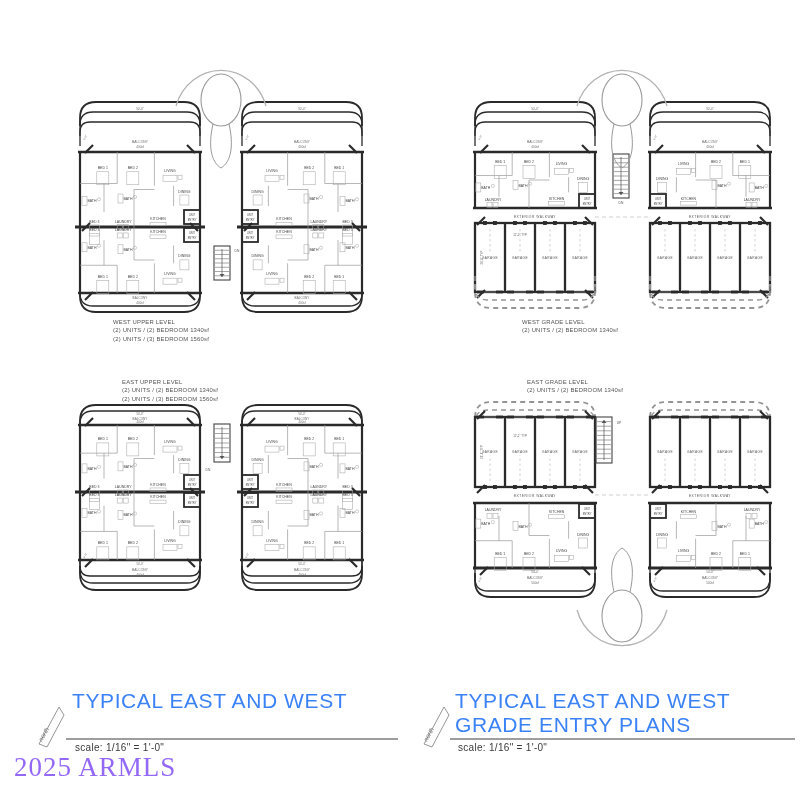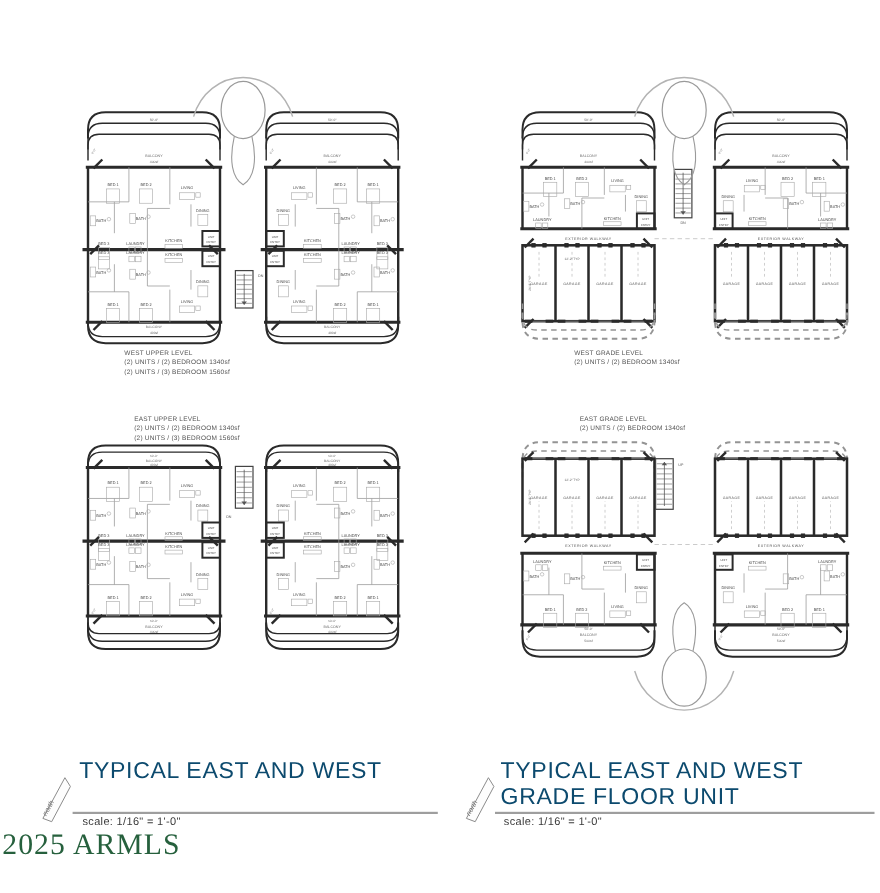--- a/index.html
+++ b/index.html
@@ -1,26 +1,26 @@
 <!DOCTYPE html>
 <html><head>
 <meta charset="utf-8">
 <style>
   html,body{margin:0;padding:0;background:#fff;}
   .sheet{position:relative;width:800px;height:812px;background:#ffffff;overflow:hidden;
          font-family:"Liberation Sans",sans-serif;}
   #plan-canvas{position:absolute;left:0;top:0;}
   svg text{font-family:"Liberation Sans",sans-serif;}
   .plan-caption{position:absolute;font-size:5.9px;line-height:8.3px;color:#555;letter-spacing:.2px;}
-  .title-block{position:absolute;font-size:21px;line-height:23.5px;color:#0c4a6e;letter-spacing:.6px;}
+  .title-block{position:absolute;font-size:21px;line-height:23.5px;color:#3b82f6;letter-spacing:.6px;}
   .rule{position:absolute;height:2px;background:#9e9e9e;}
   .scale-note{position:absolute;font-size:10px;color:#3a3a3a;letter-spacing:.3px;}
   .north-svg{position:absolute;}
-  .watermark{position:absolute;left:2px;top:752px;font-family:"Liberation Serif",serif;
-             font-size:27px;color:#14532d;letter-spacing:1px;opacity:.92;}
+  .watermark{position:absolute;left:14px;top:752px;font-family:"Liberation Serif",serif;
+             font-size:27px;color:#8b5cf6;letter-spacing:1px;opacity:.92;}
 </style>
 </head>
 <body>
 
 <div class="sheet">
 
   <svg id="plan-canvas" width="800" height="812" viewBox="0 0 800 812">
       <path d="M80,126L80,118Q80,102 96,102L184,102Q200,102 200,118L200,126" fill="none" stroke="#2a2a2a" stroke-width="1.8"></path>
       <path d="M80,136L80,125Q80,112 93,112L187,112Q200,112 200,125L200,136" fill="none" stroke="#2a2a2a" stroke-width="1.3"></path>
       <path d="M80,146L80,132Q80,122 90,122L190,122Q200,122 200,132L200,146" fill="none" stroke="#2a2a2a" stroke-width="1.3"></path>
@@ -786,19 +786,19 @@
   </div>
   <div class="rule" style="left:66px;top:738px;width:332px"></div>
   <div class="scale-note" style="left:75px;top:742px">scale:  1/16" = 1'-0"</div>
 
   <svg class="north-svg" style="left:419px;top:700px" width="38" height="50" viewBox="0 0 38 50">
     <path d="M5,44 L25,7 L30,15 L13,47 Z" fill="#fdfdfd" stroke="#8a8a8a" stroke-width="0.9"></path>
     <text x="8" y="42" font-size="6.5" fill="#777" transform="rotate(-60 8,42)" font-style="italic">north</text>
   </svg>
   <div class="title-block" style="left:455px;top:689px">
     <div>TYPICAL EAST AND WEST</div>
-    <div>GRADE FLOOR UNIT</div>
+    <div>GRADE ENTRY PLANS</div>
   </div>
   <div class="rule" style="left:450px;top:738px;width:345px"></div>
   <div class="scale-note" style="left:458px;top:742px">scale:  1/16" = 1'-0"</div>
 
   <div class="watermark">2025 ARMLS</div>
 </div>
 
 </body></html>

